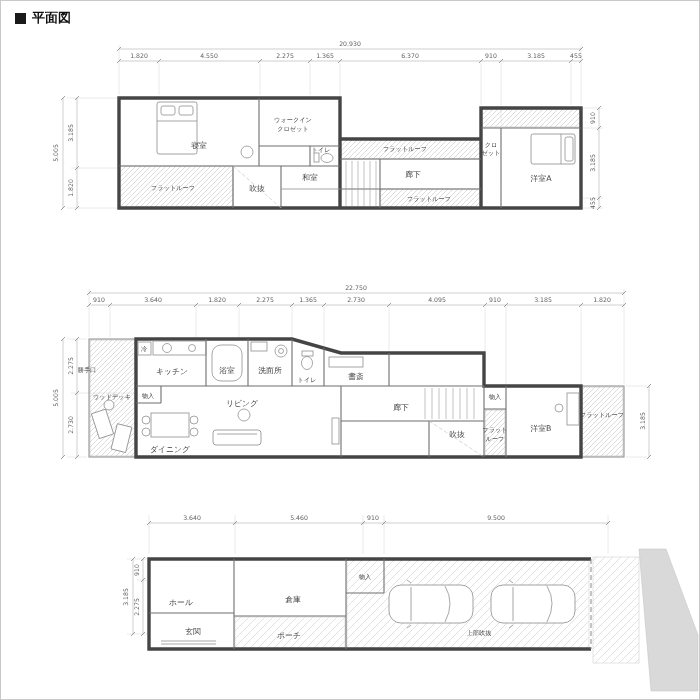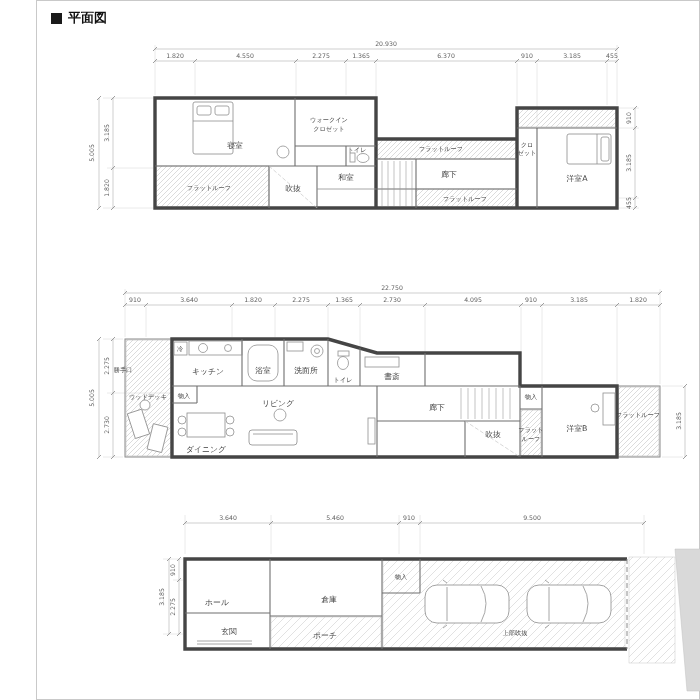--- a/index.html
+++ b/index.html
@@ -1,17 +1,17 @@
 <!DOCTYPE html>
 <html><head>
 <meta charset="utf-8">
 <style>
   html,body{margin:0;padding:0;background:#fff;}
   body{width:700px;height:700px;position:relative;overflow:hidden;font-family:"DejaVu Sans",sans-serif;}
-  .frame{position:absolute;inset:0;border:1px solid #c9c9c9;box-sizing:border-box;background:#fff;margin-left:36px;}
+  .frame{position:absolute;inset:0;border:1px solid #c9c9c9;box-sizing:border-box;background:#fff;}
   .title{position:absolute;top:8px;left:14px;display:flex;align-items:center;gap:6px;
          font-size:13px;font-weight:bold;color:#111;z-index:2;}
   .sq{width:11px;height:11px;background:#1a1a1a;display:inline-block;}
   svg{position:absolute;top:0;left:0;}
   svg text{font-family:"DejaVu Sans",sans-serif;text-anchor:middle;fill:#3c3c3c;}
   .room{font-size:7.8px;}
   .rsm{font-size:6.2px;}
   .dim{font-size:6.2px;fill:#5f5f5f;}
   .wx{stroke:#454545;stroke-width:3.4;fill:none;}
   .wt{stroke:#8a8a8a;stroke-width:1;fill:none;}

